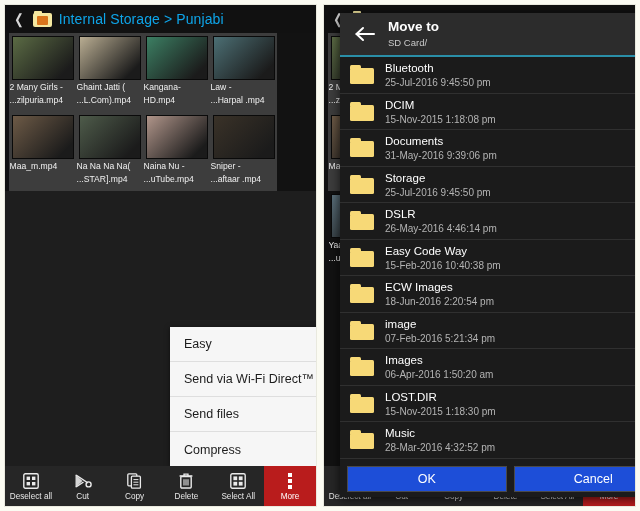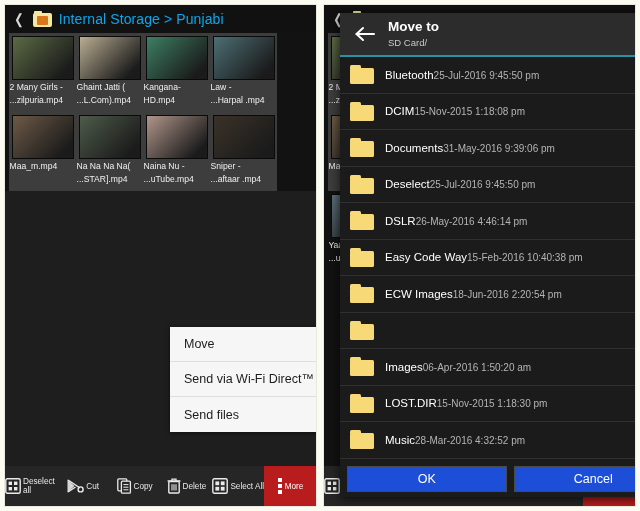--- a/index.html
+++ b/index.html
@@ -84,21 +84,21 @@
     border-bottom: 1px solid #dedede;
   }
   .ctx-item:last-child { border-bottom: none; }
 
   
   .lp-toolbar {
     position: absolute; left: 0; bottom: 0; width: 100%; height: 40px;
     background: #262626; display: flex; z-index: 6;
   }
   .tb-btn {
-    flex: 1; display: flex; flex-direction: row;
+    flex: 1; display: flex; flex-direction: column;
     align-items: center; justify-content: center; gap: 2px;
     color: #e8e8e8; font-size: 8.2px;
   }
   .tb-btn.active { background: #b91c1c; color: #ffffff; }
   .tb-ic { height: 18px; display: flex; align-items: center; justify-content: center; }
   .tb-ic svg { display: block; }
 
   
   .panel-right {
     position: absolute; left: 323px; top: 4px;
@@ -135,21 +135,21 @@
   .dlg-list { flex: 1; overflow: hidden; background: #1b1b1b; }
   .frow {
     height: 36.5px; display: flex; align-items: center;
     padding: 0 10px; border-bottom: 1px solid #303030;
   }
   .fico {
     width: 24px; height: 19px; position: relative; flex: 0 0 auto; margin-right: 11px;
   }
   .fico .body { position:absolute; left:0; top:3px; width:24px; height:16px; background:#f7d977; border-radius:1.5px; }
   .fico .tab  { position:absolute; left:0; top:0px; width:11px; height:4px; background:#f7d977; border-radius:1.5px 1.5px 0 0; }
-  .ftxt { display: flex; justify-content: center; }
+  .ftxt { display: flex; flex-direction: column; justify-content: center; }
   .fname2 { color: #ffffff; font-size: 11.5px; line-height: 14px; }
   .fdate { color: #b4b4b4; font-size: 10px; line-height: 11px; margin-top: 2px; }
 
   .dlg-foot {
     height: 34px; background: #1b1b1b; display: flex; align-items: center;
     gap: 7px; padding: 3px 7px 5px 7px; flex: 0 0 auto;
   }
   .dlg-btn {
     flex: 1; height: 26px; background: #1d4ed8; border: 1px solid #4a4a4a;
     color: #ffffff; font-size: 12.5px; display: flex;
@@ -238,23 +238,24 @@
             </div>
             <div class="fname">Yaar Anmulle</div>
             <div class="fname">...uTube.mp4</div>
           </div>
         </div>
     </div>
 
     <div class="body-dark"></div>
 
     <div class="ctx-menu" id="ctx-menu">
-        <div class="ctx-item">Move</div>
+        <div class="ctx-item">Easy</div>
         <div class="ctx-item">Send via Wi-Fi Direct™</div>
         <div class="ctx-item">Send files</div>
+        <div class="ctx-item">Compress</div>
       </div>
 
     <div class="lp-toolbar" id="lp-toolbar">
         <div class="tb-btn">
           <div class="tb-ic">
             <svg width="16" height="16" viewBox="0 0 16 16">
               <rect x="0.8" y="0.8" width="14.4" height="14.4" rx="1.5" stroke="#eaeaea" stroke-width="1.4" fill="none"></rect>
               <rect x="3.6" y="3.6" width="3.4" height="3.4" fill="#eaeaea"></rect>
               <rect x="9" y="3.6" width="3.4" height="3.4" fill="#eaeaea"></rect>
               <rect x="3.6" y="9" width="3.4" height="3.4" fill="#eaeaea"></rect>
@@ -528,21 +529,21 @@
               <span class="fname2">Documents</span>
               <span class="fdate">31-May-2016 9:39:06 pm</span>
             </span>
           </div>
           <div class="frow">
             <span class="fico">
               <span class="tab"></span>
               <span class="body"></span>
             </span>
             <span class="ftxt">
-              <span class="fname2">Deselect</span>
+              <span class="fname2">Storage</span>
               <span class="fdate">25-Jul-2016 9:45:50 pm</span>
             </span>
           </div>
           <div class="frow">
             <span class="fico">
               <span class="tab"></span>
               <span class="body"></span>
             </span>
             <span class="ftxt">
               <span class="fname2">DSLR</span>
@@ -566,20 +567,24 @@
             </span>
             <span class="ftxt">
               <span class="fname2">ECW Images</span>
               <span class="fdate">18-Jun-2016 2:20:54 pm</span>
             </span>
           </div>
           <div class="frow">
             <span class="fico">
               <span class="tab"></span>
               <span class="body"></span>
+            </span>
+            <span class="ftxt">
+              <span class="fname2">image</span>
+              <span class="fdate">07-Feb-2016 5:21:34 pm</span>
             </span>
           </div>
           <div class="frow">
             <span class="fico">
               <span class="tab"></span>
               <span class="body"></span>
             </span>
             <span class="ftxt">
               <span class="fname2">Images</span>
               <span class="fdate">06-Apr-2016 1:50:20 am</span>

